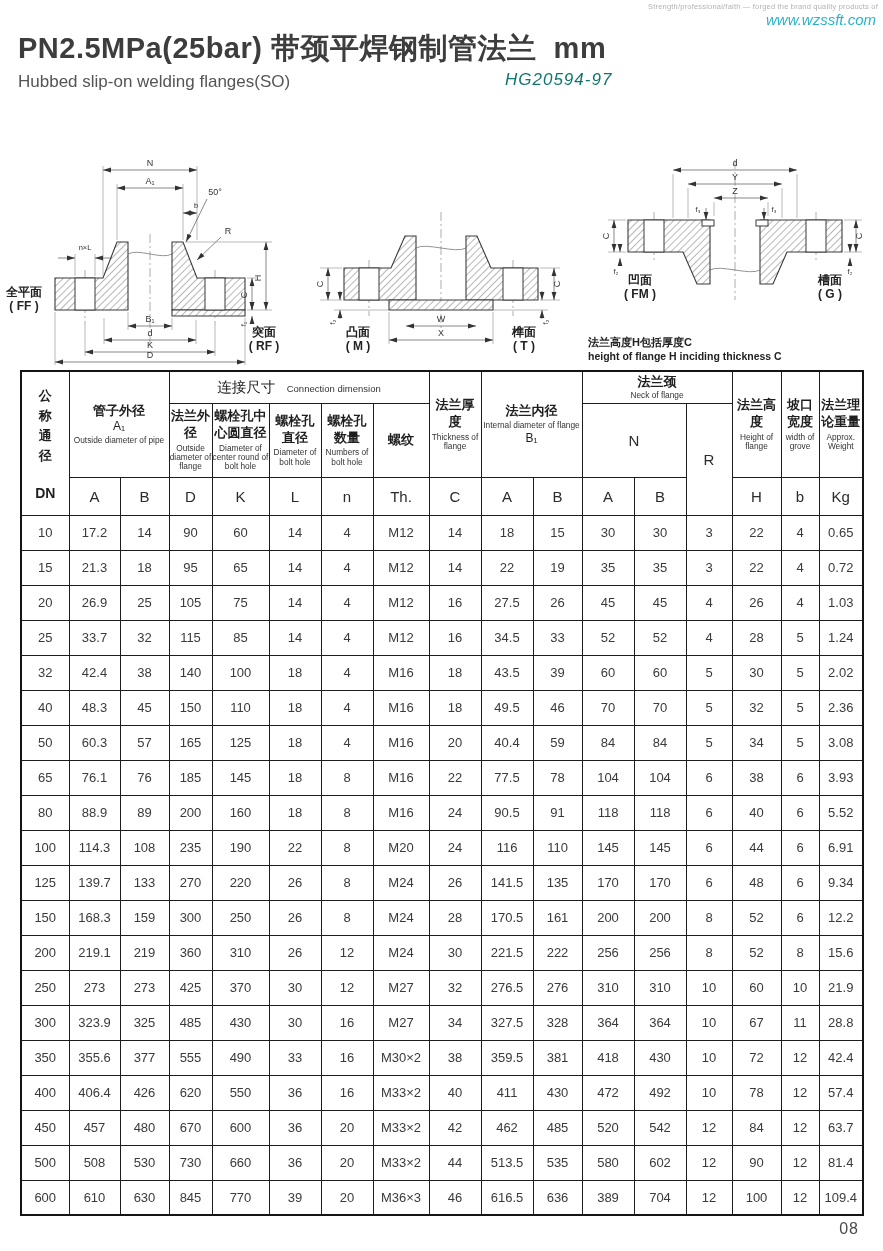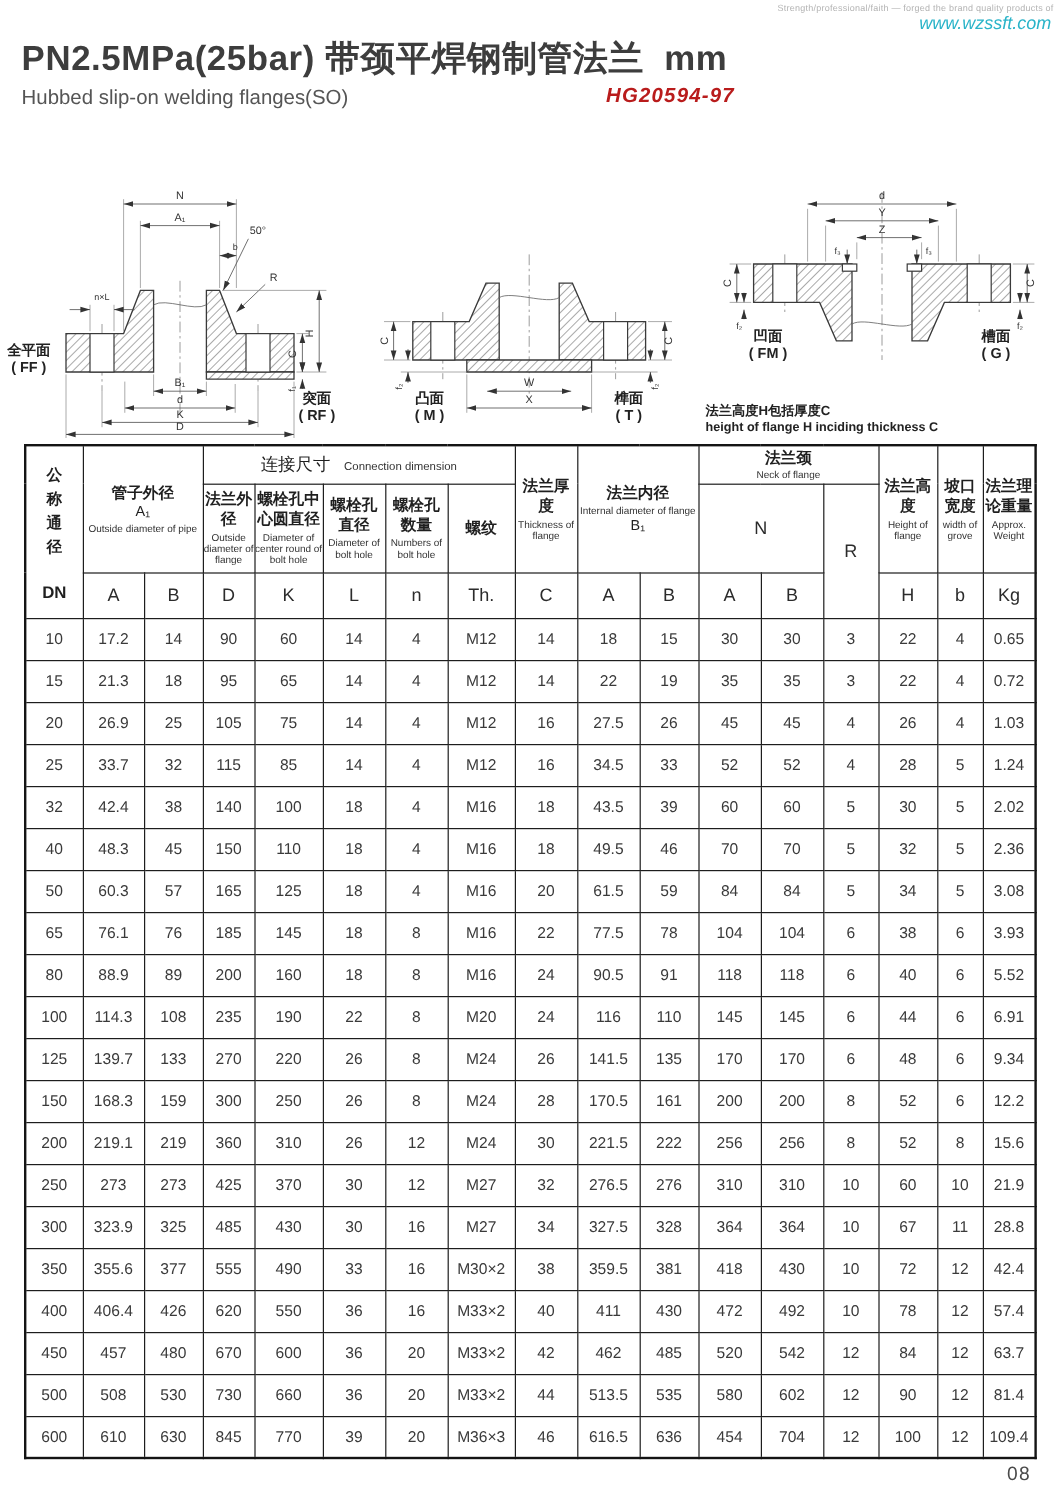--- a/index.html
+++ b/index.html
@@ -2,21 +2,21 @@
 <html><head>
 <meta charset="utf-8">
 <style>
 *{margin:0;padding:0;box-sizing:border-box}
 html,body{width:883px;height:1251px}
 body{position:relative;background:#fff;font-family:"Liberation Sans","DejaVu Sans",sans-serif;color:#333;overflow:hidden}
 .slogan{position:absolute;top:2px;right:5px;font-size:7.5px;color:#b3b3b3;letter-spacing:.2px}
 .website{position:absolute;top:11px;right:7px;font-size:15px;font-style:italic;color:#2ab4c9}
 .title{position:absolute;top:29px;left:18px;font-size:29px;color:#3d3d3d;letter-spacing:.5px;white-space:pre}
 .subtitle{position:absolute;top:72px;left:18px;font-size:17px;color:#555}
-.standard{position:absolute;top:70px;left:505px;font-size:17px;font-weight:bold;font-style:italic;color:#b91c1c;letter-spacing:1px}
+.standard{position:absolute;top:70px;left:505px;font-size:17px;font-weight:normal;font-style:italic;color:#0f766e;letter-spacing:1px}
 .drawings{position:absolute;top:150px;left:0;width:883px;height:216px;display:flex}
 .drawing{width:294px;height:216px;position:relative}
 .caption{position:absolute;left:0;bottom:4px;width:100%;text-align:left;font-weight:bold;color:#222}
 .caption .c1{font-size:11px}
 .caption .c2{font-size:10.5px}
 svg text{font-family:"Liberation Sans","DejaVu Sans",sans-serif}
 .geo{fill:url(#hatch);stroke:#3a3a3a;stroke-width:1.1}
 .oln{fill:#fff;stroke:#3a3a3a;stroke-width:1}
 .ext{stroke:#8a8a8a;stroke-width:.6}
 .dml{stroke:#555;stroke-width:.7;fill:none}
@@ -456,21 +456,21 @@
         <tr>
           <td>50</td>
           <td>60.3</td>
           <td>57</td>
           <td>165</td>
           <td>125</td>
           <td>18</td>
           <td>4</td>
           <td>M16</td>
           <td>20</td>
-          <td>61.5</td>
+          <td>40.4</td>
           <td>59</td>
           <td>84</td>
           <td>84</td>
           <td>5</td>
           <td>34</td>
           <td>5</td>
           <td>3.08</td>
         </tr>
         <tr>
           <td>65</td>
@@ -705,21 +705,21 @@
           <td>610</td>
           <td>630</td>
           <td>845</td>
           <td>770</td>
           <td>39</td>
           <td>20</td>
           <td>M36×3</td>
           <td>46</td>
           <td>616.5</td>
           <td>636</td>
-          <td>454</td>
+          <td>389</td>
           <td>704</td>
           <td>12</td>
           <td>100</td>
           <td>12</td>
           <td>109.4</td>
         </tr>
       </tbody>
   </table>
 </div>
 

